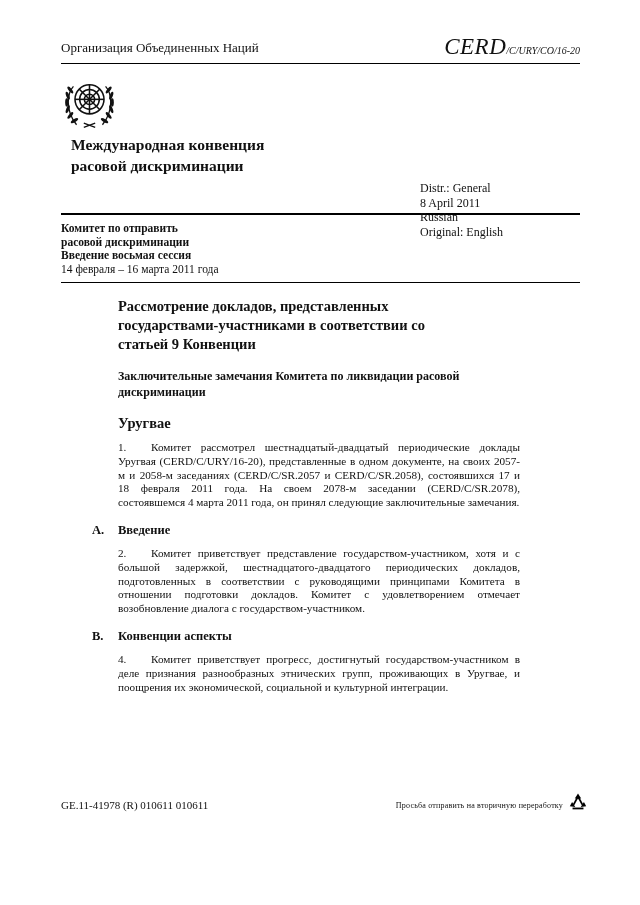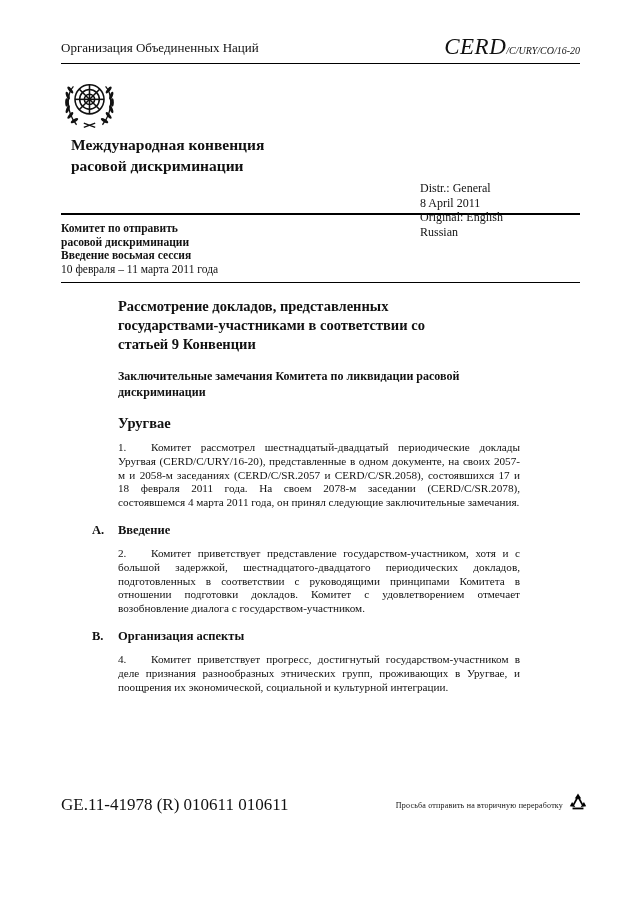--- a/index.html
+++ b/index.html
@@ -31,21 +31,21 @@
   .main-title { margin:14px 0 0; font-size:14.5px; line-height:19px; max-width:310px; font-weight:bold; }
   .subtitle { margin:14px 0 0; font-size:12px; line-height:16px; max-width:380px; font-weight:bold; }
   .country { margin:15px 0 0; font-size:14.5px; font-weight:bold; }
   .para { margin:9px 0 0; font-size:11.2px; line-height:13.8px; text-align:justify; }
   .pnum { display:inline-block; width:33px; }
   .sec-head { margin:13px 0 0 -26px; font-size:12.5px; font-weight:bold; display:flex; }
   .letter { width:26px; flex:0 0 auto; }
   
   .footer { position:absolute; left:61px; right:52px; top:793px;
     display:flex; justify-content:space-between; align-items:center; }
-  .ref { font-size:17px; }
+  .ref { font-size:11px; }
   .recycle-wrap { display:flex; align-items:center; gap:5px; }
   .recycle-note { font-size:8px; letter-spacing:.2px;margin-left:24px; }
 </style>
 </head>
 <body>
 
 <div class="page">
 
   <div class="doc-header">
     <span class="org">Организация Объединенных Наций</span>
@@ -85,32 +85,32 @@
         </g>
       </svg>
     </div>
     <div class="conv-title">
       <div>Международная конвенция</div>
       <div>расовой дискриминации</div>
     </div>
     <div class="distr">
       <div>Distr.: General</div>
       <div>8 April 2011</div>
+      <div>Russian</div>
       <div>Original: English</div>
-      <div>Russian</div>
     </div>
   </div>
 
   <div class="thick-rule"></div>
 
   <div class="committee">
     <div class="b">Комитет по отправить</div>
     <div class="b">расовой дискриминации</div>
     <div class="b">Введение восьмая сессия</div>
-    <div>10 февраля – 11 марта 2011 года</div>
+    <div>14 февраля – 16 марта 2011 года</div>
   </div>
 
   <div class="thin-rule"></div>
 
   <div class="content">
     <div class="main-title">Рассмотрение докладов, представленных государствами-участниками в соответствии со статьей 9 Конвенции</div>
     <div class="subtitle">Заключительные замечания Комитета по ликвидации расовой дискриминации</div>
     <div class="country">Уругвае</div>
 
     <p class="para"><span class="pnum">1.</span><span>Комитет рассмотрел шестнадцатый-двадцатый периодические доклады Уругвая (CERD/C/URY/16-20), представленные в одном документе, на своих 2057-м и 2058-м заседаниях (CERD/C/SR.2057 и CERD/C/SR.2058), состоявшихся 17 и 18 февраля 2011 года. На своем 2078-м заседании (CERD/C/SR.2078), состоявшемся 4 марта 2011 года, он принял следующие заключительные замечания.</span></p>
@@ -118,21 +118,21 @@
     <div class="sec-head">
       <span class="letter">A.</span>
       <span>Введение</span>
     </div>
 
     <p class="para"><span class="pnum">2.</span><span>Комитет приветствует представление государством-участником, хотя и с большой задержкой, шестнадцатого-двадцатого периодических докладов, подготовленных в соответствии с руководящими принципами Комитета в отношении подготовки докладов. Комитет с удовлетворением отмечает возобновление диалога с государством-участником.</span></p>
 
 
     <div class="sec-head">
       <span class="letter">B.</span>
-      <span>Организация аспекты</span>
+      <span>Конвенции аспекты</span>
     </div>
 
     <p class="para"><span class="pnum">4.</span><span>Комитет приветствует прогресс, достигнутый государством-участником в деле признания разнообразных этнических групп, проживающих в Уругвае, и поощрения их экономической, социальной и культурной интеграции.</span></p>
   </div>
 
   <div class="footer">
     <span class="ref">GE.11-41978 (R)  010611  010611</span>
     <span class="recycle-wrap">
       <span class="recycle-note">Просьба отправить на вторичную переработку</span>
       <span>

